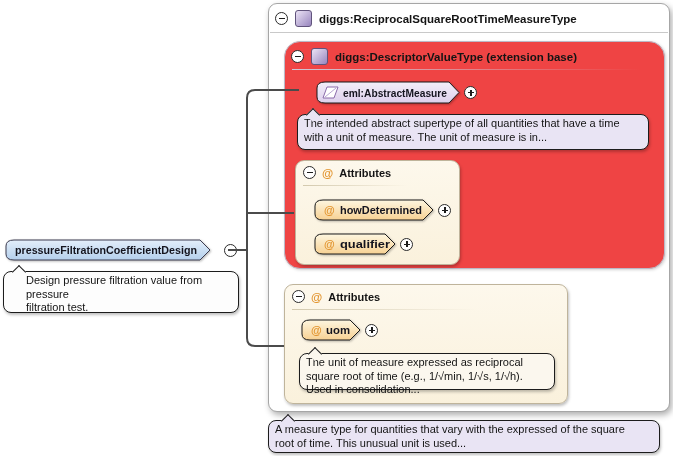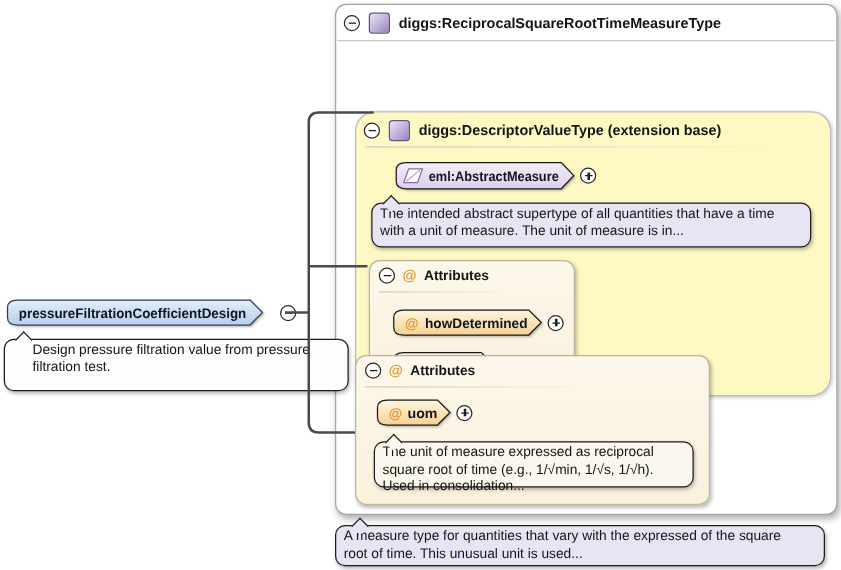--- a/index.html
+++ b/index.html
@@ -2,22 +2,22 @@
 <html><head>
 <meta charset="utf-8">
 <style>
   html,body{margin:0;padding:0;background:#fff;}
   .canvas{position:relative;width:673px;height:456px;background:#fff;overflow:hidden;
           font-family:"Liberation Sans","DejaVu Sans",sans-serif;color:#141414;}
 
   
   .outer{position:absolute;left:268px;top:3px;width:400px;height:407px;background:#fff;
          border:1px solid #a6a6a6;border-radius:9px;box-shadow:2px 3px 6px rgba(0,0,0,.32);}
-  .inner{position:absolute;left:15px;top:37px;width:379px;height:226px;background:#fef9c3;
-         border:1px solid #bcb8c6;border-radius:16px;box-shadow:1px 1px 3px rgba(0,0,0,.18);margin-top:48px;}
+  .inner{position:absolute;left:15px;top:37px;width:379px;height:226px;background:#ef4444;
+         border:1px solid #bcb8c6;border-radius:16px;box-shadow:1px 1px 3px rgba(0,0,0,.18);}
   .attrbox{position:absolute;background:linear-gradient(#fdf8ec,#faf1dc);
            border:1px solid #bfb49b;border-radius:9px;box-shadow:1px 2px 3px rgba(0,0,0,.25);}
   .attr1{left:10px;top:118px;width:163px;height:103px;}
   .attr2{left:15px;top:280px;width:282px;height:118px;}
 
   
   .hdr{position:absolute;left:0;top:0;right:0;display:flex;align-items:center;gap:7px;
        padding:6px 0 0 6px;font-weight:bold;font-size:11.5px;white-space:nowrap;}
   .attrbox .hdr{gap:6px;padding:5px 0 0 7px;font-size:11px;}
   .at-glyph{color:#e2942e;font-weight:bold;font-size:11.5px;}
@@ -158,21 +158,21 @@
   </div>
 
   <div class="row" style="left:4px;top:239px;gap:12px;">
     <svg class="badge" width="208" height="22">
       <path d="M10 1 H196 L206 11 L196 21 H10 Q2 21 2 15 V7 Q2 1 10 1 Z" fill="url(#gBlue)" stroke="#3c3c50"></path>
       <text class="btxt" x="11" y="15" textLength="182" lengthAdjust="spacingAndGlyphs">pressureFiltrationCoefficientDesign</text>
     </svg>
     <span class="circ"></span>
   </div>
 
-  <div class="doc doc-white" style="left:3px;top:271px;width:276px;height:42px;padding-left:22px;--nx:10px;">Design pressure filtration value from pressure
+  <div class="doc doc-white" style="left:3px;top:271px;width:236px;height:42px;padding-left:22px;--nx:10px;">Design pressure filtration value from pressure
 filtration test.</div>
 
   <div class="doc doc-lav" style="left:268px;top:420px;width:392px;height:33px;--nx:14px;">A measure type for quantities that vary with the expressed of the square
 root of time. This unusual unit is used...</div>
 
   <svg class="conn" width="673" height="456">
     <path d="M228 250 H247"></path>
     <path d="M299 90 H255 Q247 90 247 98 V338 Q247 346 255 346 H284"></path>
     <path d="M247 213 H294"></path>
   </svg>

